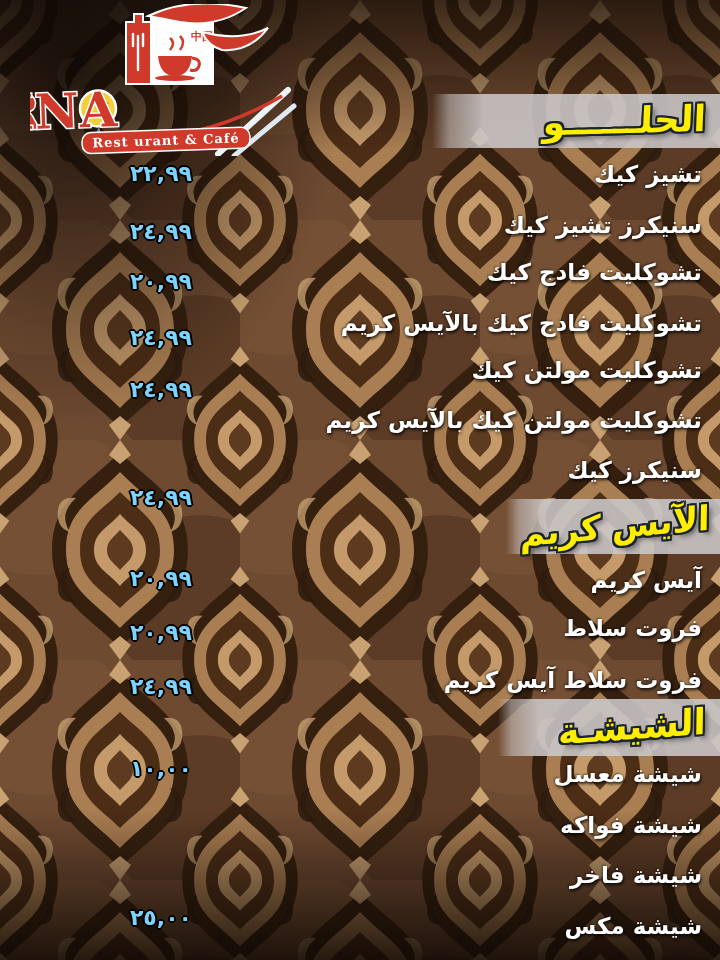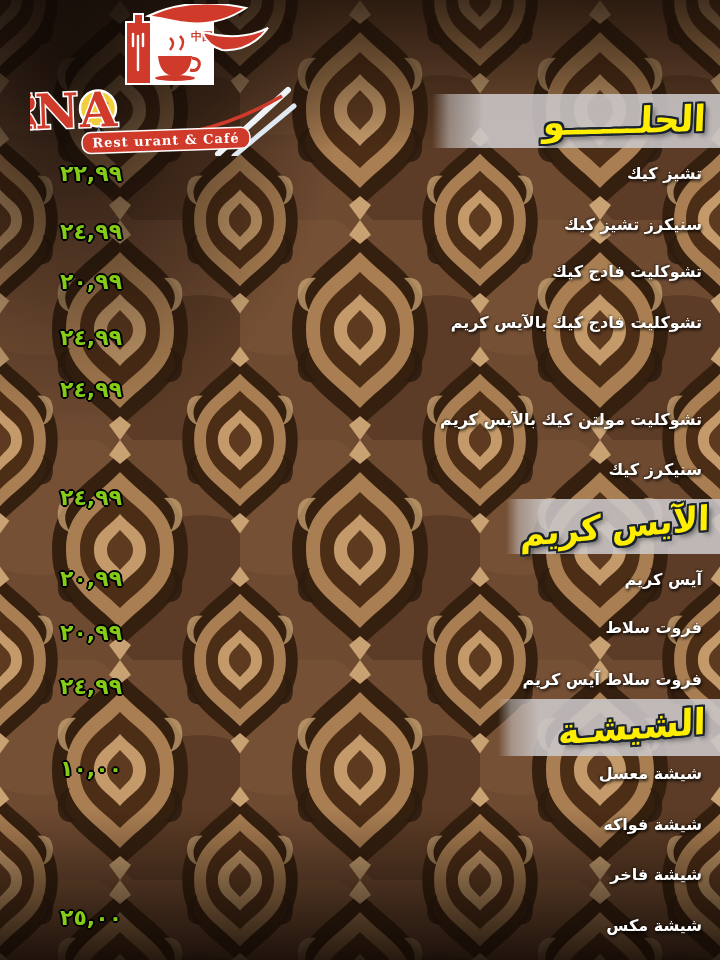--- a/index.html
+++ b/index.html
@@ -15,26 +15,26 @@
   }
   .hdr{
     position:absolute;right:14px;top:5px;white-space:nowrap;
     color:#ffee00;font-weight:bold;font-size:36px;line-height:44px;
     text-shadow:2px 0 #1a2430,-2px 0 #1a2430,0 2px #1a2430,0 -2px #1a2430,
                 2px 2px #1a2430,-2px -2px #1a2430,2px -2px #1a2430,-2px 2px #1a2430,
                 4px 4px 5px rgba(0,0,0,.45);
   }
   .item{
     position:absolute;right:18px;height:32px;line-height:32px;white-space:nowrap;
-    color:#ffffff;font-weight:bold;font-size:16px;
+    color:#ffffff;font-weight:bold;font-size:23px;
     text-shadow:1px 2px 3px rgba(0,0,0,.8), -1px -1px 2px rgba(0,0,0,.45);
   }
   .price{
-    position:absolute;left:60px;width:132px;height:32px;line-height:32px;text-align:left;
-    color:#84cc16;font-weight:bold;font-size:22px;letter-spacing:1px;
+    position:absolute;left:60px;width:132px;height:32px;line-height:32px;text-align:right;
+    color:#7dd3fc;font-weight:bold;font-size:22px;letter-spacing:1px;
     text-shadow:2px 0 #000,-2px 0 #000,0 2px #000,0 -2px #000,
                 1px 1px #000,-1px -1px #000,1px -1px #000,-1px 1px #000;
   }
 </style>
 </head>
 <body>
 
 <div class="page">
 
   <svg class="bg" width="720" height="960" viewBox="0 0 720 960" aria-hidden="true">
@@ -130,20 +130,21 @@
   </div>
 
   <div class="band" style="left:432px;top:94px;width:288px;">
     <span class="hdr" style="transform:rotate(-1.5deg) skewX(-4deg);">الحلــــــو</span>
   </div>
 
   <div class="item" style="top:158px">تشيز كيك</div>
   <div class="item" style="top:209px">سنيكرز تشيز كيك</div>
   <div class="item" style="top:256px">تشوكليت فادج كيك</div>
   <div class="item" style="top:307px">تشوكليت فادج كيك بالآيس كريم</div>
+  <div class="item" style="top:354px">تشوكليت مولتن كيك</div>
   <div class="item" style="top:404px">تشوكليت مولتن كيك بالآيس كريم</div>
   <div class="item" style="top:454px">سنيكرز كيك</div>
 
   <div class="price" style="top:158px">٢٢,٩٩</div>
   <div class="price" style="top:216px">٢٤,٩٩</div>
   <div class="price" style="top:266px">٢٠,٩٩</div>
   <div class="price" style="top:322px">٢٤,٩٩</div>
   <div class="price" style="top:374px">٢٤,٩٩</div>
   <div class="price" style="top:482px">٢٤,٩٩</div>
 

